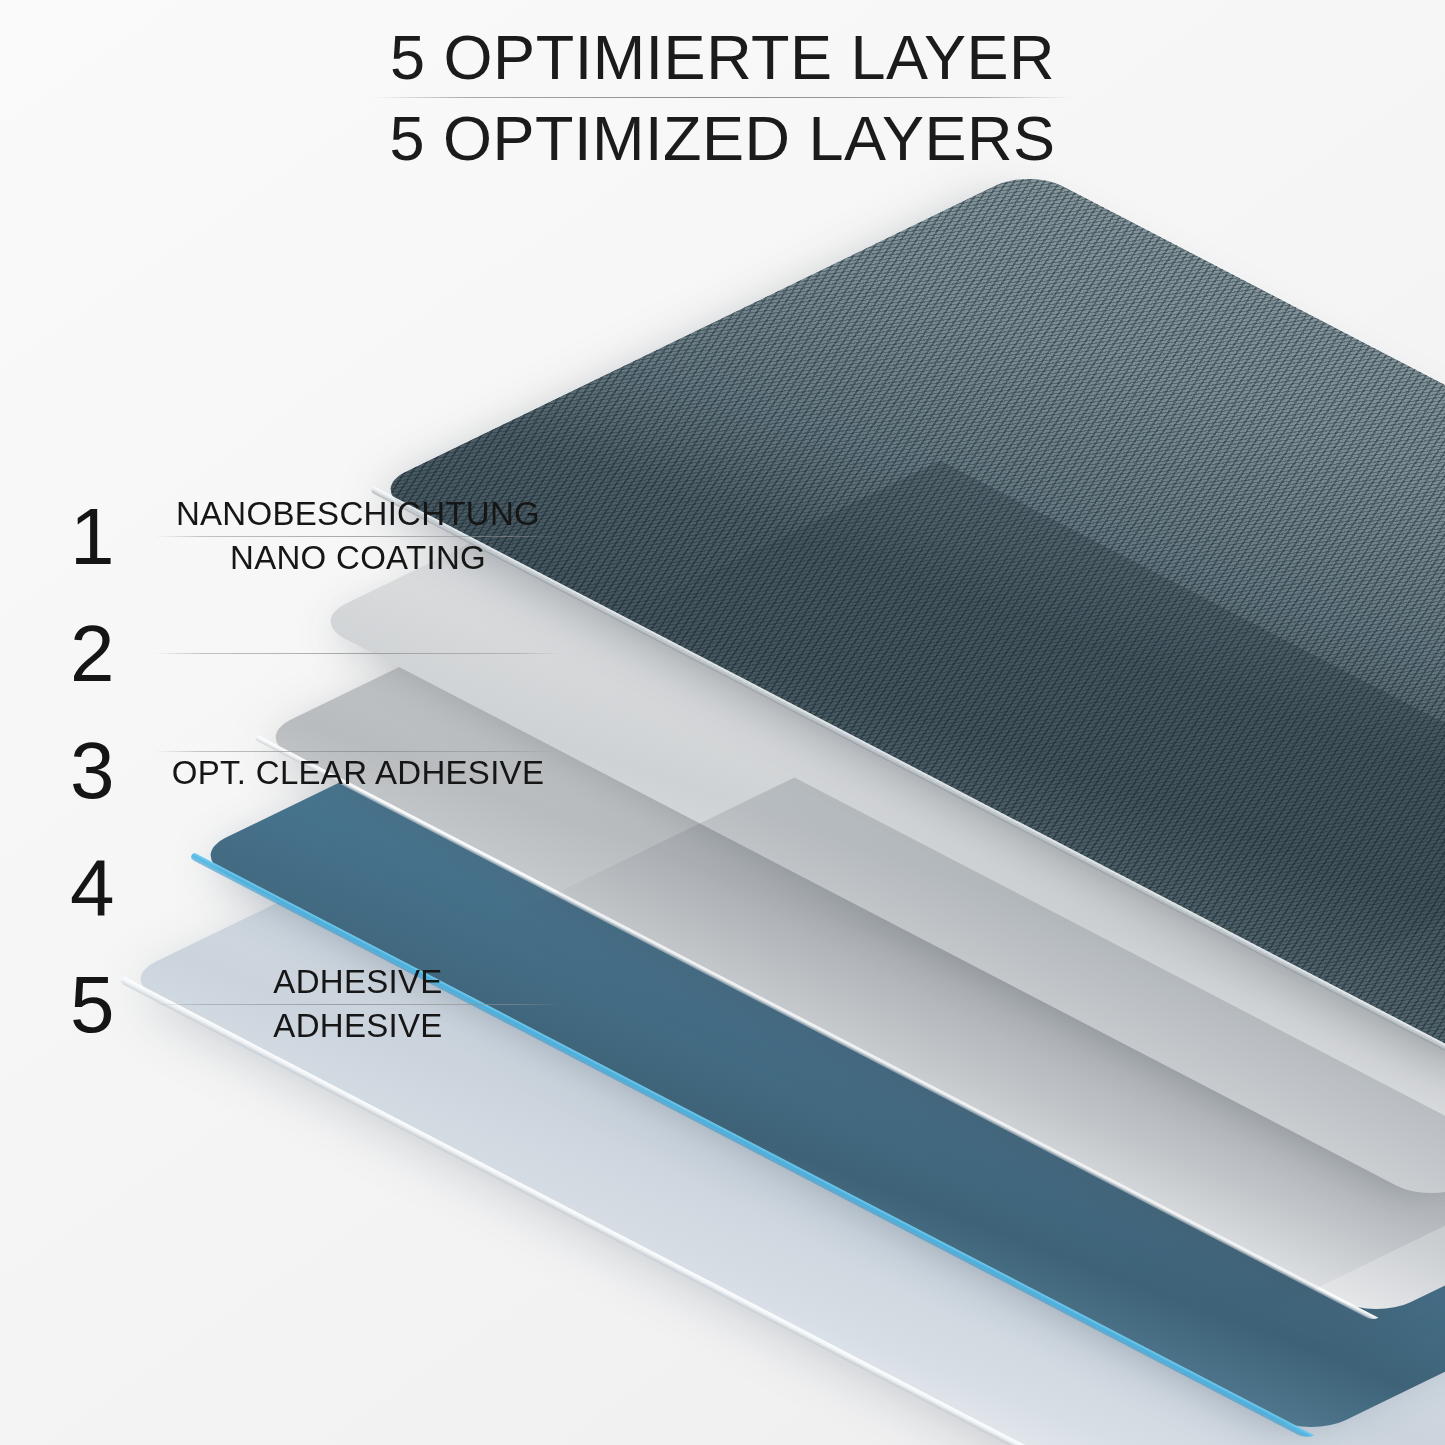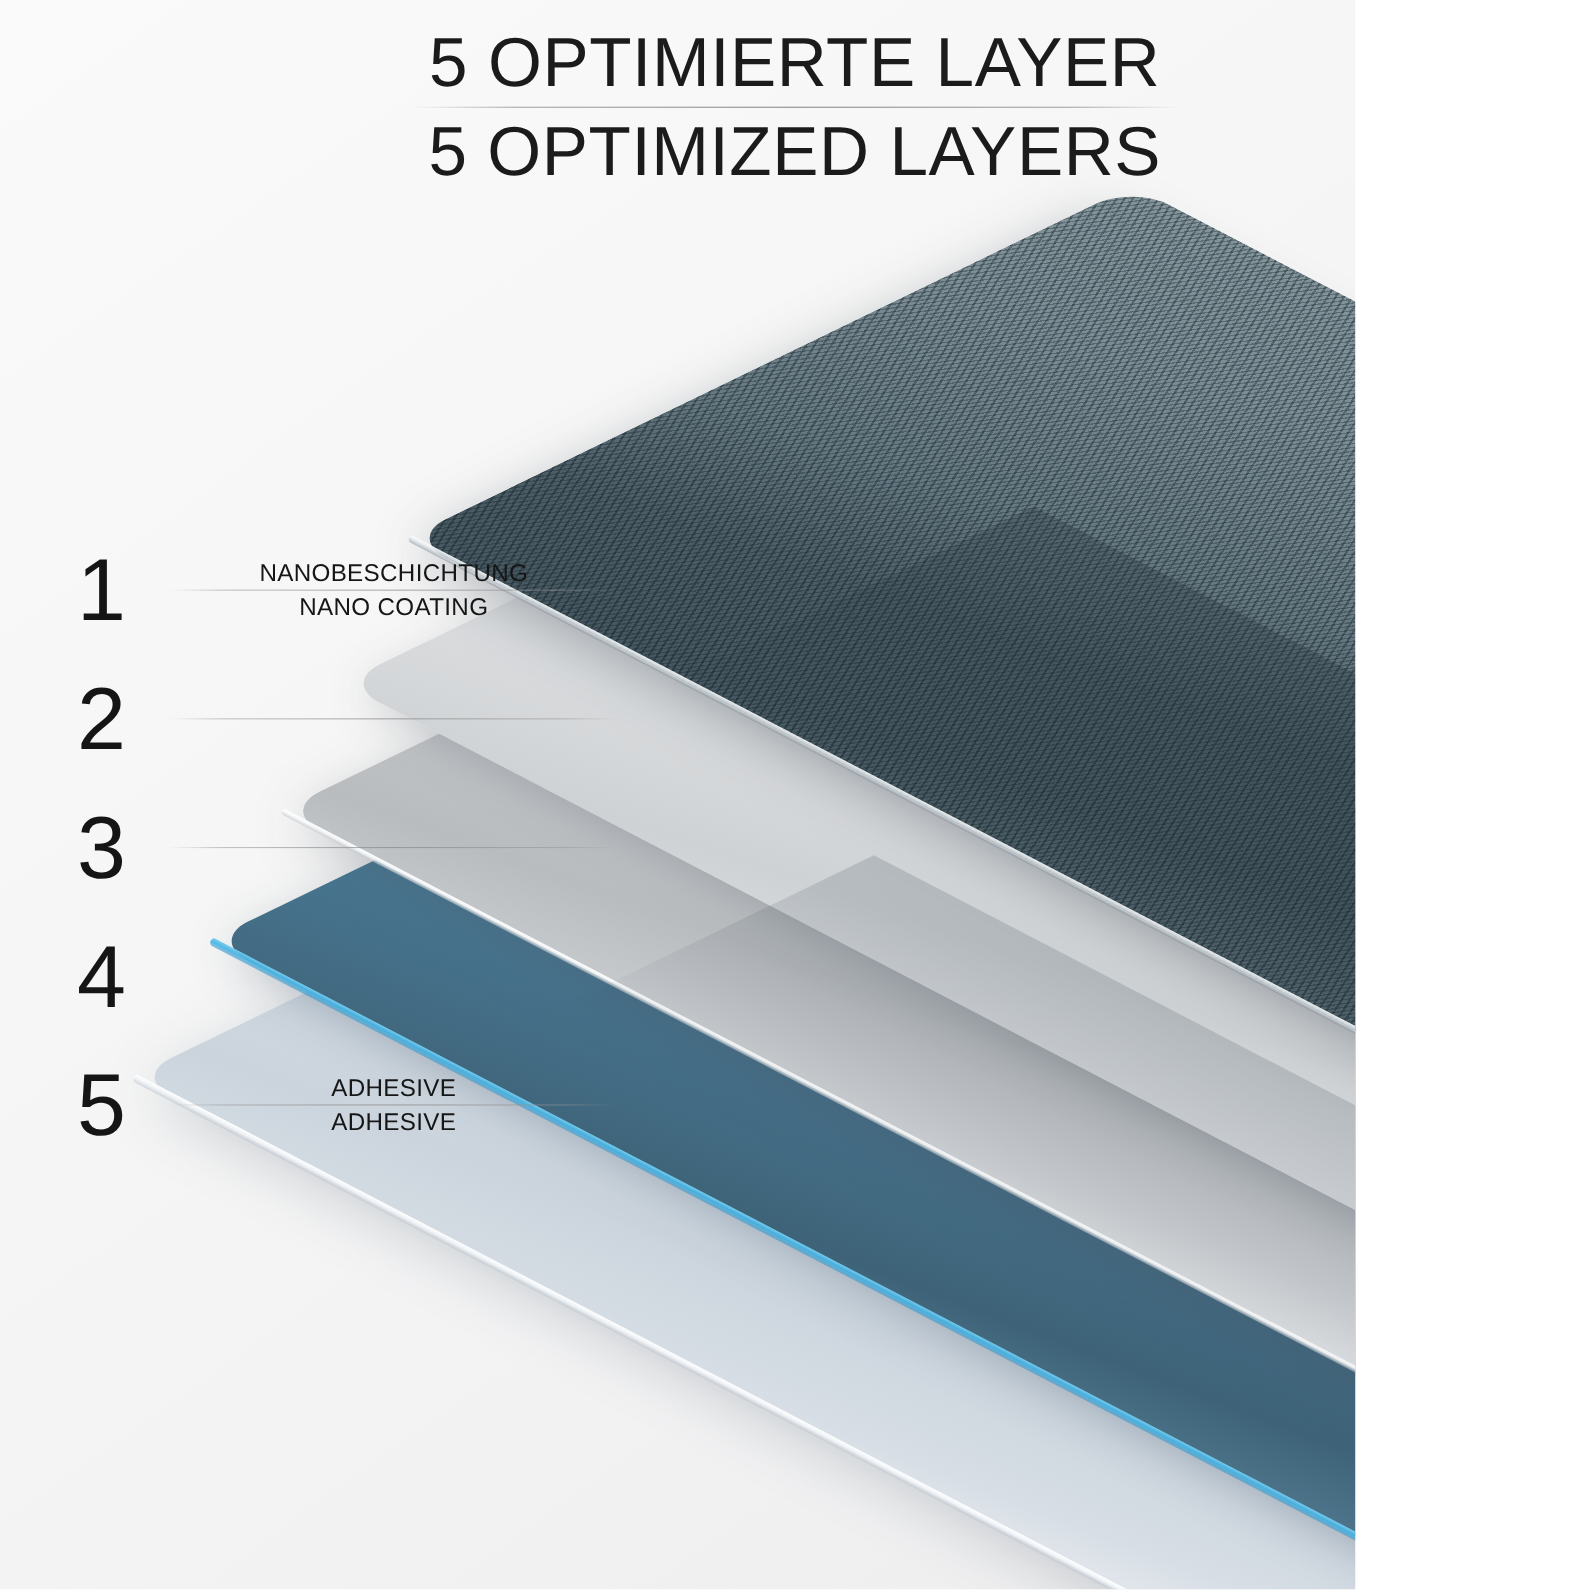--- a/index.html
+++ b/index.html
@@ -2,21 +2,21 @@
 <html><head>
 <meta charset="utf-8">
 <style>
   html, body {
     margin: 0;
     padding: 0;
     background: #ffffff;
   }
   #stage {
     position: relative;
-    width: 1232px;
+    width: 1445px;
     height: 1445px;
     overflow: hidden;
     background: linear-gradient(145deg, #fafafa 0%, #f6f6f6 40%, #f2f2f3 72%, #ededee 100%);
     font-family: "Liberation Sans", sans-serif;
     -webkit-font-smoothing: antialiased;
   }
 
   
   #title-block {
     position: absolute;
@@ -69,21 +69,21 @@
     text-align: left;
     padding-left: 8px;
     box-sizing: border-box;
   }
   .legend-text {
     flex: 1 1 auto;
     text-align: center;
     min-width: 0;
   }
   .legend-de, .legend-en {
-    font-size: 22px;
+    font-size: 33px;
     color: #161616;
     letter-spacing: 0.3px;
     line-height: 1.18;
     white-space: nowrap;
   }
   .legend-rule {
     height: 1px;
     margin: 2px 0 2px 0;
     background: linear-gradient(to right,
         rgba(175,175,175,0) 0%,
@@ -287,20 +287,21 @@
       <div class="legend-num">2</div>
       <div class="legend-text">
         <div class="legend-rule"></div>
       </div>
     </div>
 
     <div class="legend-row">
       <div class="legend-num">3</div>
       <div class="legend-text">
         <div class="legend-rule"></div>
+        <div class="legend-en">OPT. CLEAR ADHESIVE</div>
       </div>
     </div>
 
     <div class="legend-row">
       <div class="legend-num">4</div>
     </div>
 
     <div class="legend-row">
       <div class="legend-num">5</div>
       <div class="legend-text">

